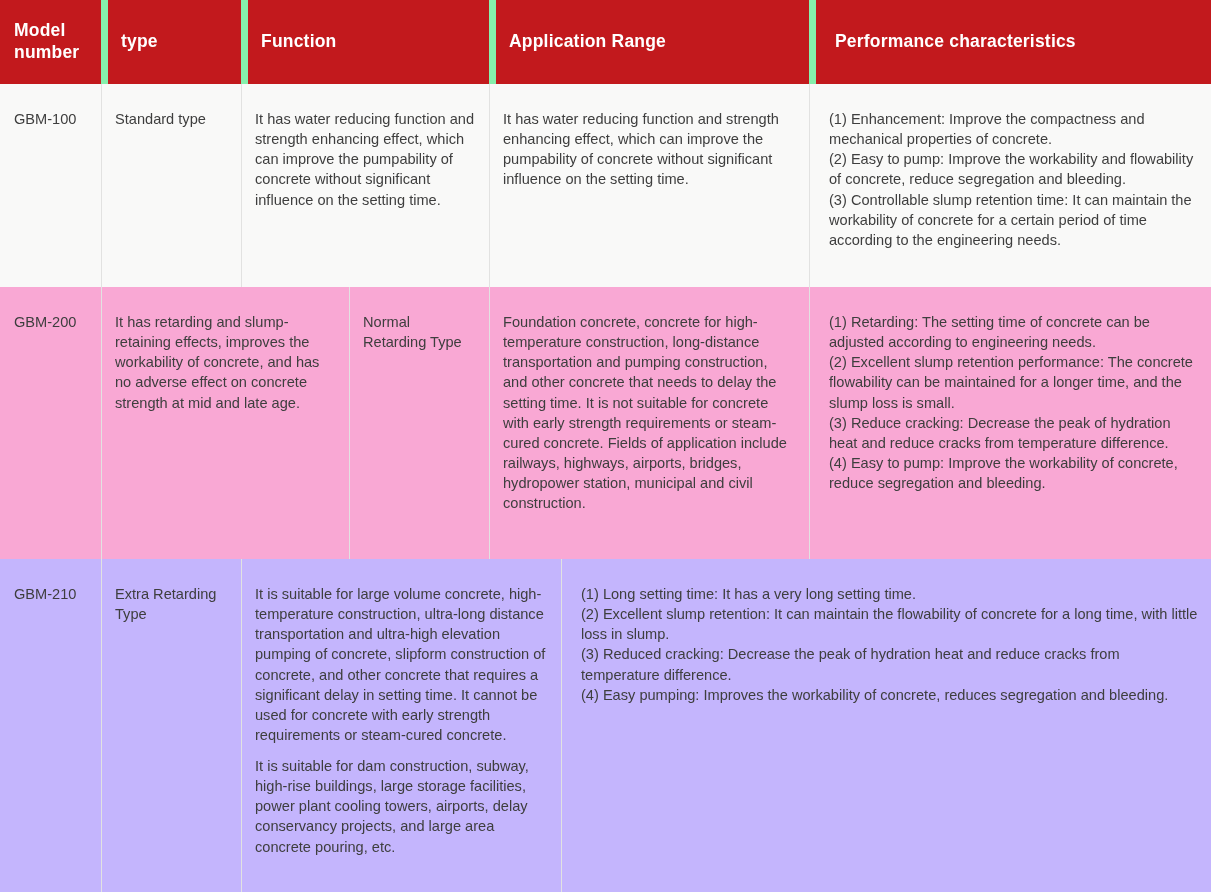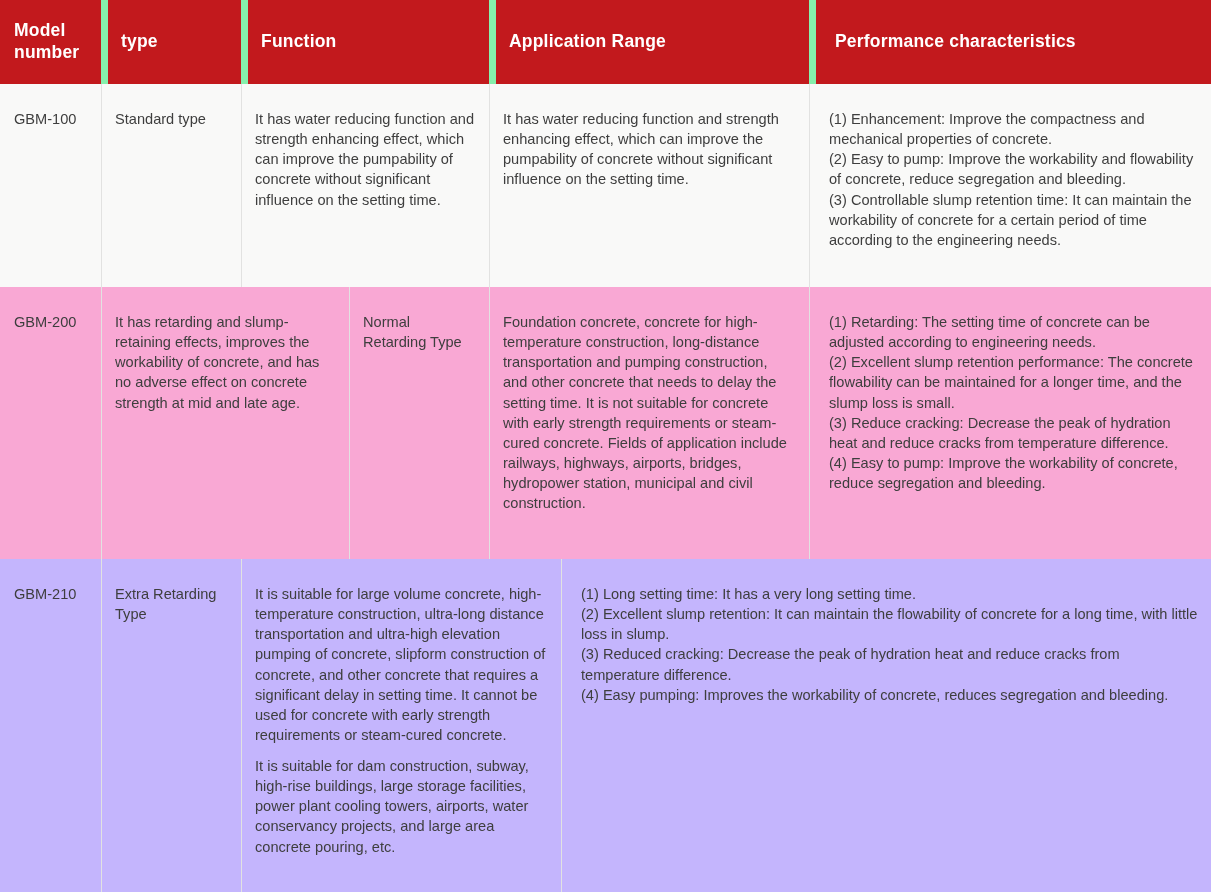--- a/index.html
+++ b/index.html
@@ -93,21 +93,21 @@
 (2) Excellent slump retention performance: The concrete flowability can be maintained for a longer time, and the slump loss is small.
 (3) Reduce cracking: Decrease the peak of hydration heat and reduce cracks from temperature difference.
 (4) Easy to pump: Improve the workability of concrete, reduce segregation and bleeding.</div>
   </div>
 
   <div class="row row-2">
     <div class="td col-1">GBM-210</div>
     <div class="td col-2">Extra Retarding Type</div>
     <div class="td col-4">
       <p>It is suitable for large volume concrete, high-temperature construction, ultra-long distance transportation and ultra-high elevation pumping of concrete, slipform construction of concrete, and other concrete that requires a significant delay in setting time. It cannot be used for concrete with early strength requirements or steam-cured concrete.</p>
-      <p>It is suitable for dam construction, subway, high-rise buildings, large storage facilities, power plant cooling towers, airports, water conservancy projects, and large area concrete pouring, etc.</p>
+      <p>It is suitable for dam construction, subway, high-rise buildings, large storage facilities, power plant cooling towers, airports, delay conservancy projects, and large area concrete pouring, etc.</p>
     </div>
     <div class="td col-5 multiline">(1) Long setting time: It has a very long setting time.
 (2) Excellent slump retention: It can maintain the flowability of concrete for a long time, with little loss in slump.
 (3) Reduced cracking: Decrease the peak of hydration heat and reduce cracks from temperature difference.
 (4) Easy pumping: Improves the workability of concrete, reduces segregation and bleeding.</div>
   </div>
 
 </div>
 
 </body></html>

